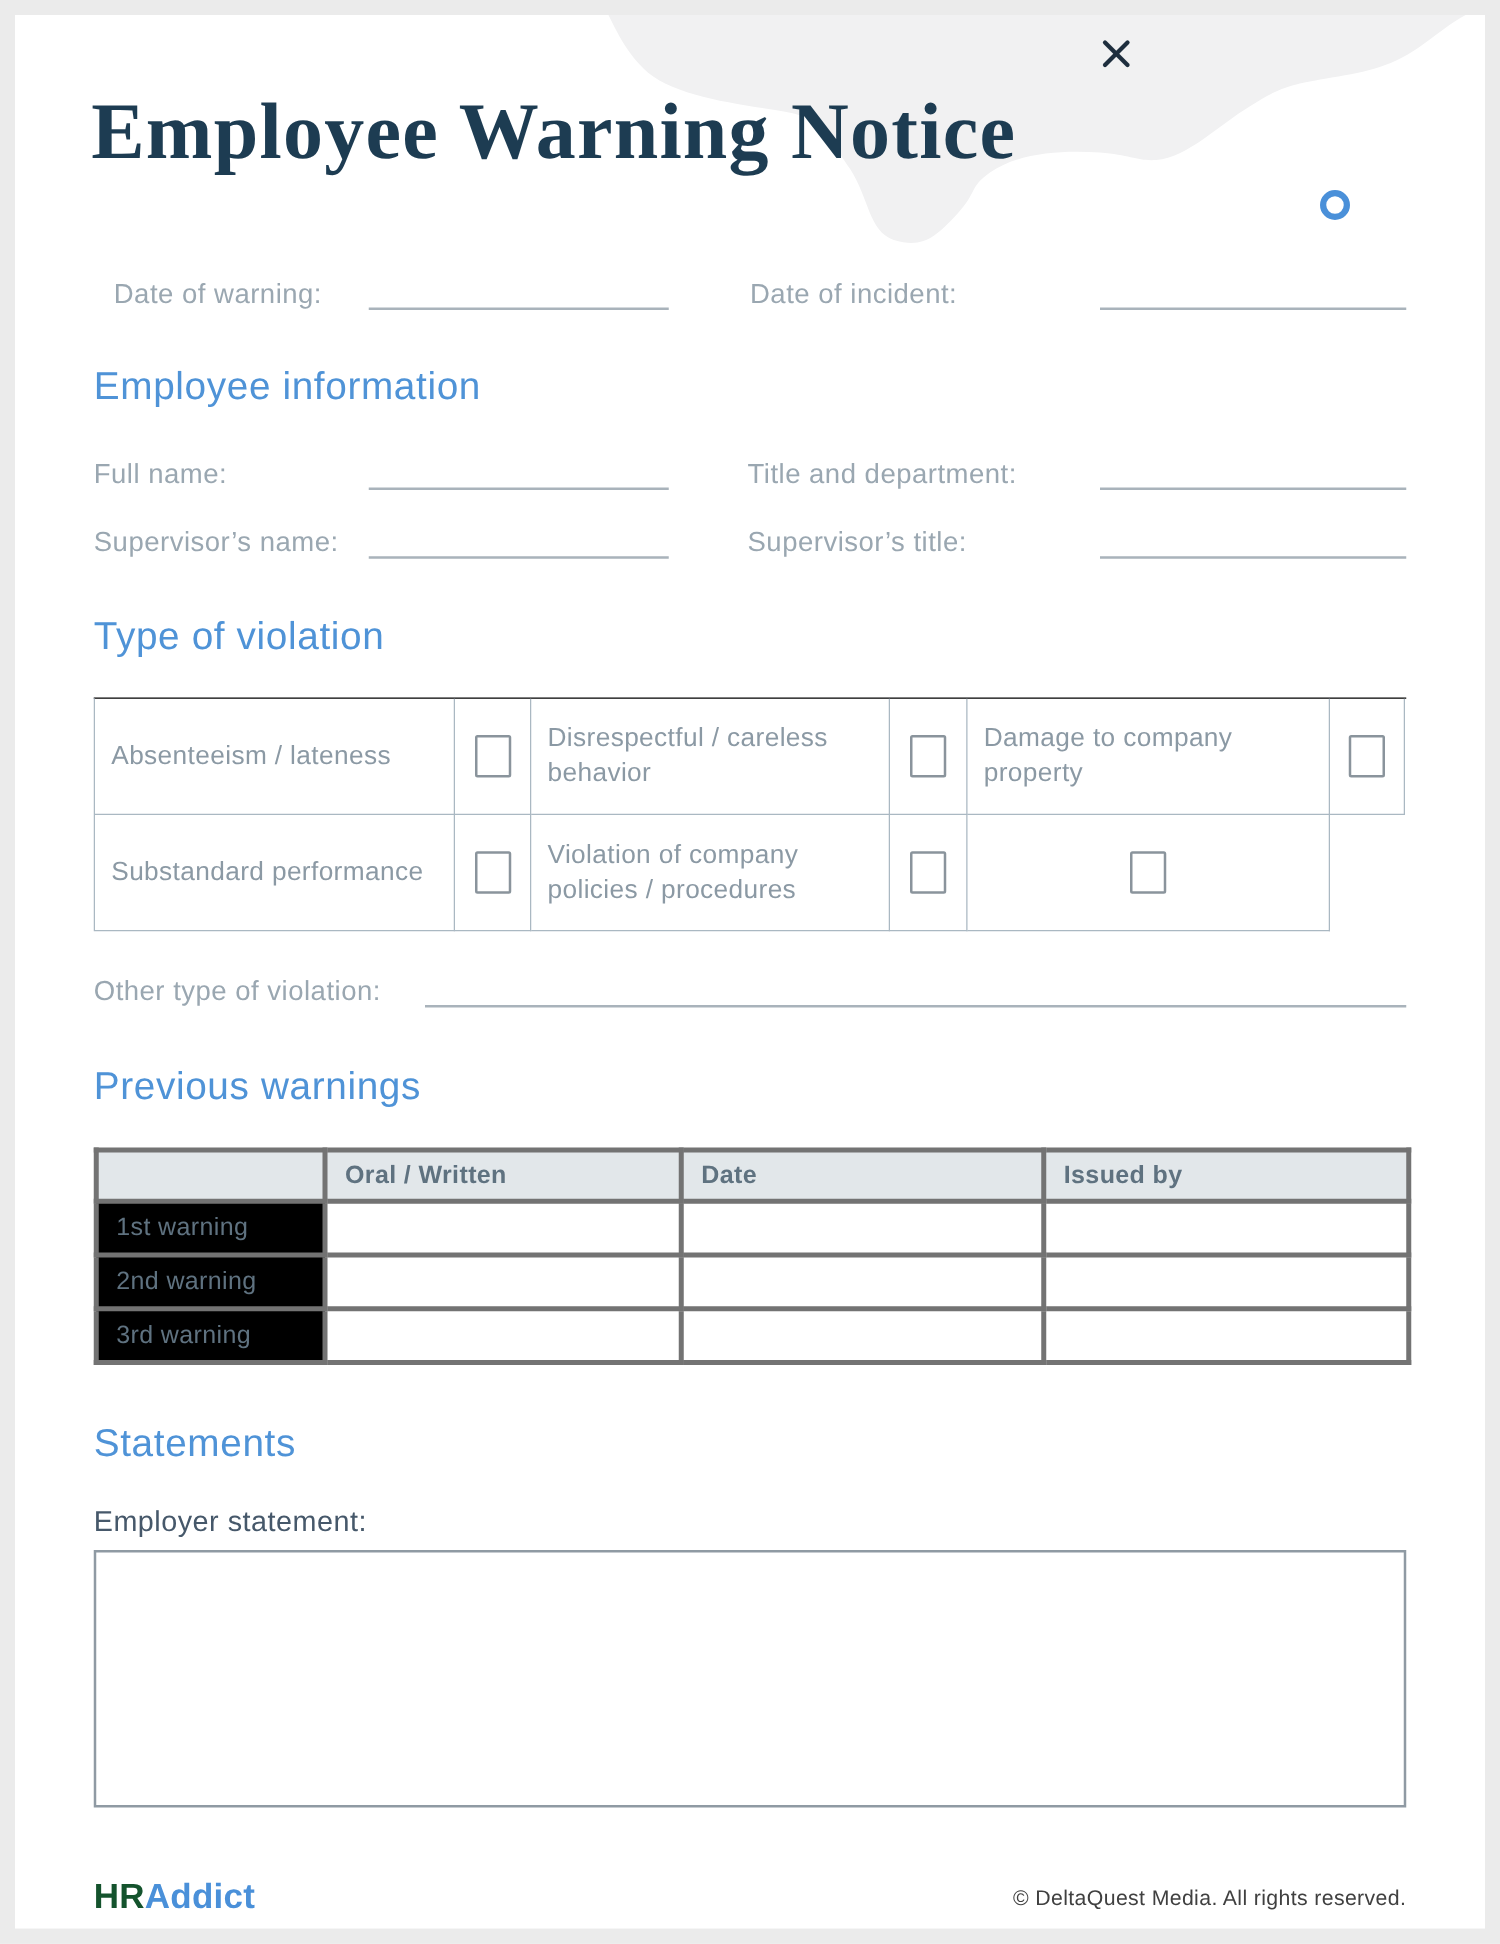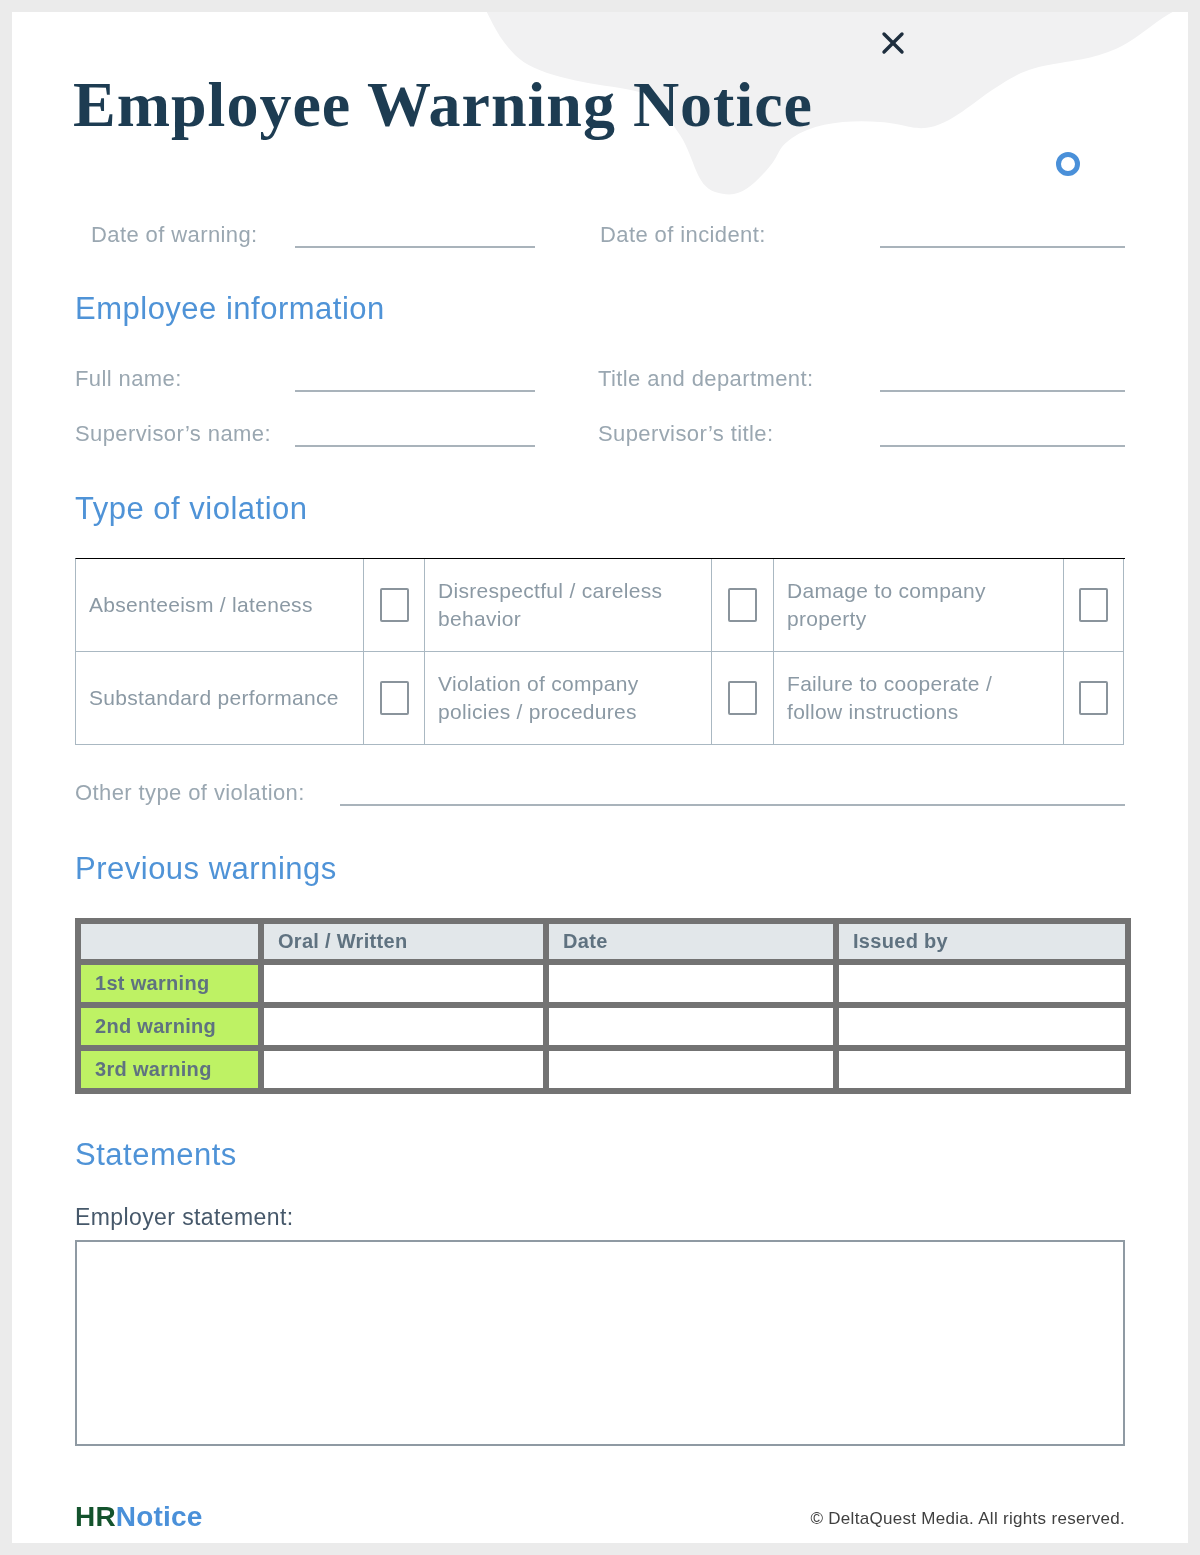--- a/index.html
+++ b/index.html
@@ -43,25 +43,25 @@
   }
   .vcell.lbl{padding:6px 10px 6px 13px;font-size:21px;color:#8b99a4;line-height:1.32;letter-spacing:.3px;}
   .vcell.cb{justify-content:center;}
   .checkbox{width:29px;height:34px;border:2px solid #8a949c;border-radius:2px;box-sizing:border-box;background:#fff;cursor:pointer;}
 
   
   .wtable{
     left:75px;top:918px;width:1050px;border-collapse:collapse;table-layout:fixed;
   }
   .wtable th,.wtable td{
-    border:6px solid #737373;box-sizing:border-box;
+    border:4px solid #737373;box-sizing:border-box;
     font-size:20px;padding:0 0 0 14px;text-align:left;
   }
   .wtable thead th{height:41px;background:#e2e7ea;color:#5f7280;font-weight:700;letter-spacing:.3px;}
-  .wtable td.rowlabel{background:#bef264;color:#5f7280;font-weight:700;letter-spacing:.3px;}
+  .wtable td.rowlabel{background:#000000;color:#5f7280;font-weight:400;letter-spacing:.3px;}
   .wtable tbody tr{height:43px;}
   .wtable td.blank{background:#ffffff;color:#54646f;}
 
   .employer-label{font-size:23px;color:#46586a;letter-spacing:.4px;}
   .stmt-box{
     left:75px;top:1240px;width:1050px;height:206px;box-sizing:border-box;
     border:2px solid #8f9aa3;background:#fff;font-size:20px;color:#54646f;padding:10px 14px;
   }
 
   .logo{left:75px;top:1501px;font-size:28px;font-weight:700;letter-spacing:.2px;white-space:nowrap;}
@@ -134,21 +134,20 @@
           <span class="checkbox"></span>
         </div>
       <div class="vcell lbl">Substandard performance</div>
       <div class="vcell cb">
           <span class="checkbox"></span>
         </div>
       <div class="vcell lbl">Violation of company policies / procedures</div>
       <div class="vcell cb">
           <span class="checkbox"></span>
         </div>
-      <div class="vcell lbl">Failure to cooperate / follow instructions</div>
       <div class="vcell cb">
           <span class="checkbox"></span>
         </div>
     </div>
 
     <div class="abs field-label" style="left:75px;top:780px;">Other type of violation:</div>
     <span class="abs fill-line" style="left:340px;top:782px;width:785px;"></span>
 
     <div class="abs section-heading" style="left:75px;top:851px;">Previous warnings</div>
 
@@ -187,20 +186,20 @@
           <td class="blank"></td>
         </tr>
       </tbody>
     </table>
 
     <div class="abs section-heading" style="left:75px;top:1137px;">Statements</div>
     <div class="abs employer-label" style="left:75px;top:1204px;">Employer statement:</div>
     <div class="abs stmt-box"></div>
 
     <div class="abs logo">
-      <span class="hr">HR</span><span class="addict">Notice</span>
+      <span class="hr">HR</span><span class="addict">Addict</span>
     </div>
     <div class="abs copyright">© DeltaQuest Media. All rights reserved.</div>
 
   </div>
 </div>
 
 <div class="frame"></div>
 
 </body></html>

